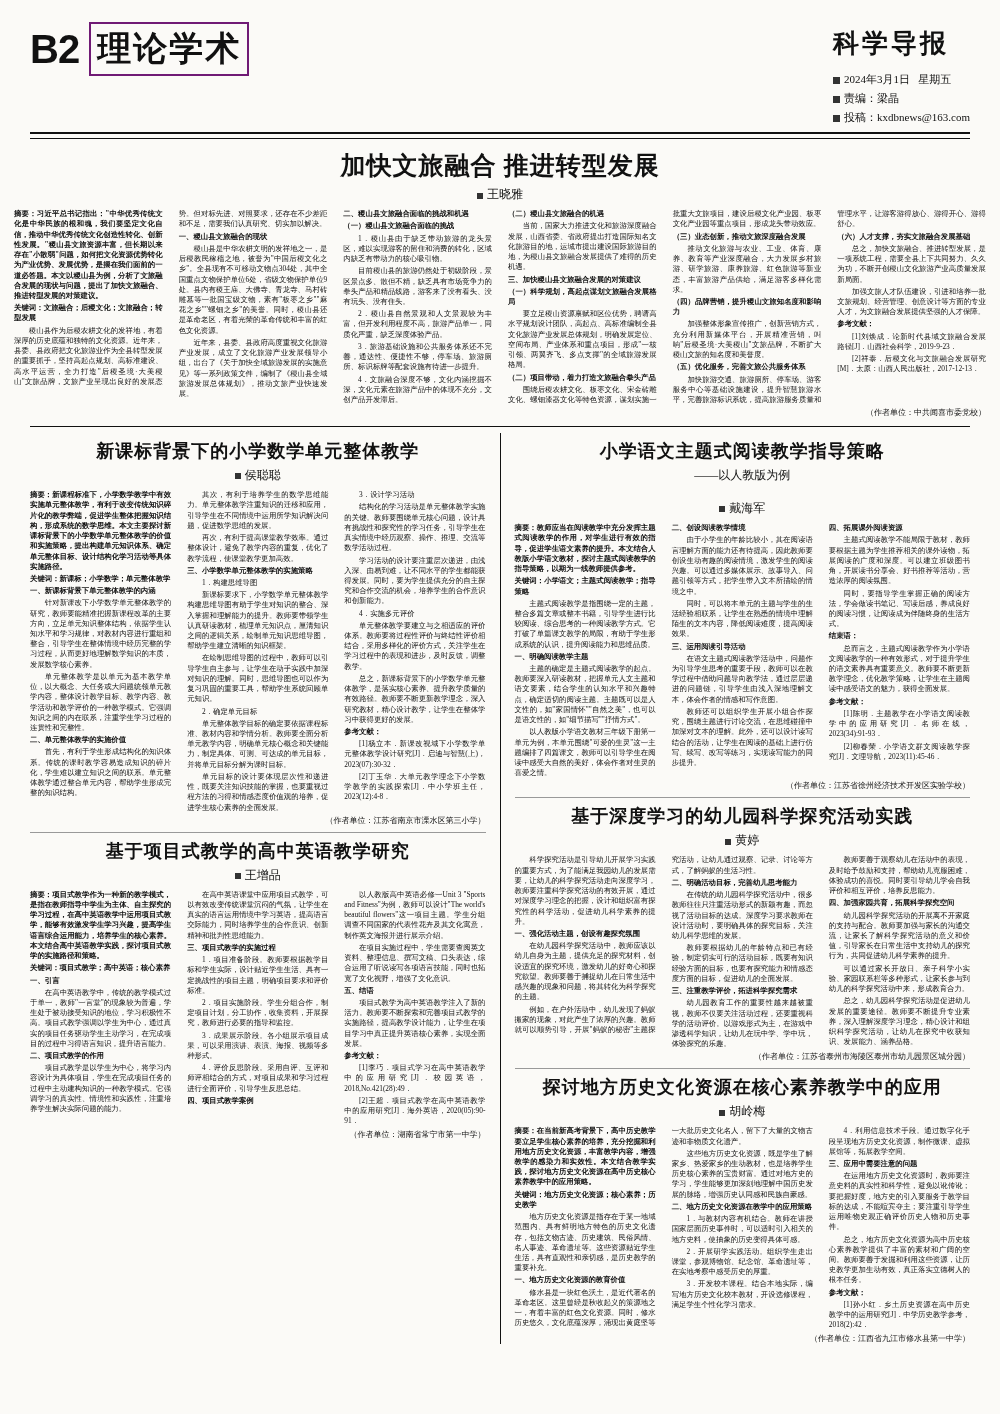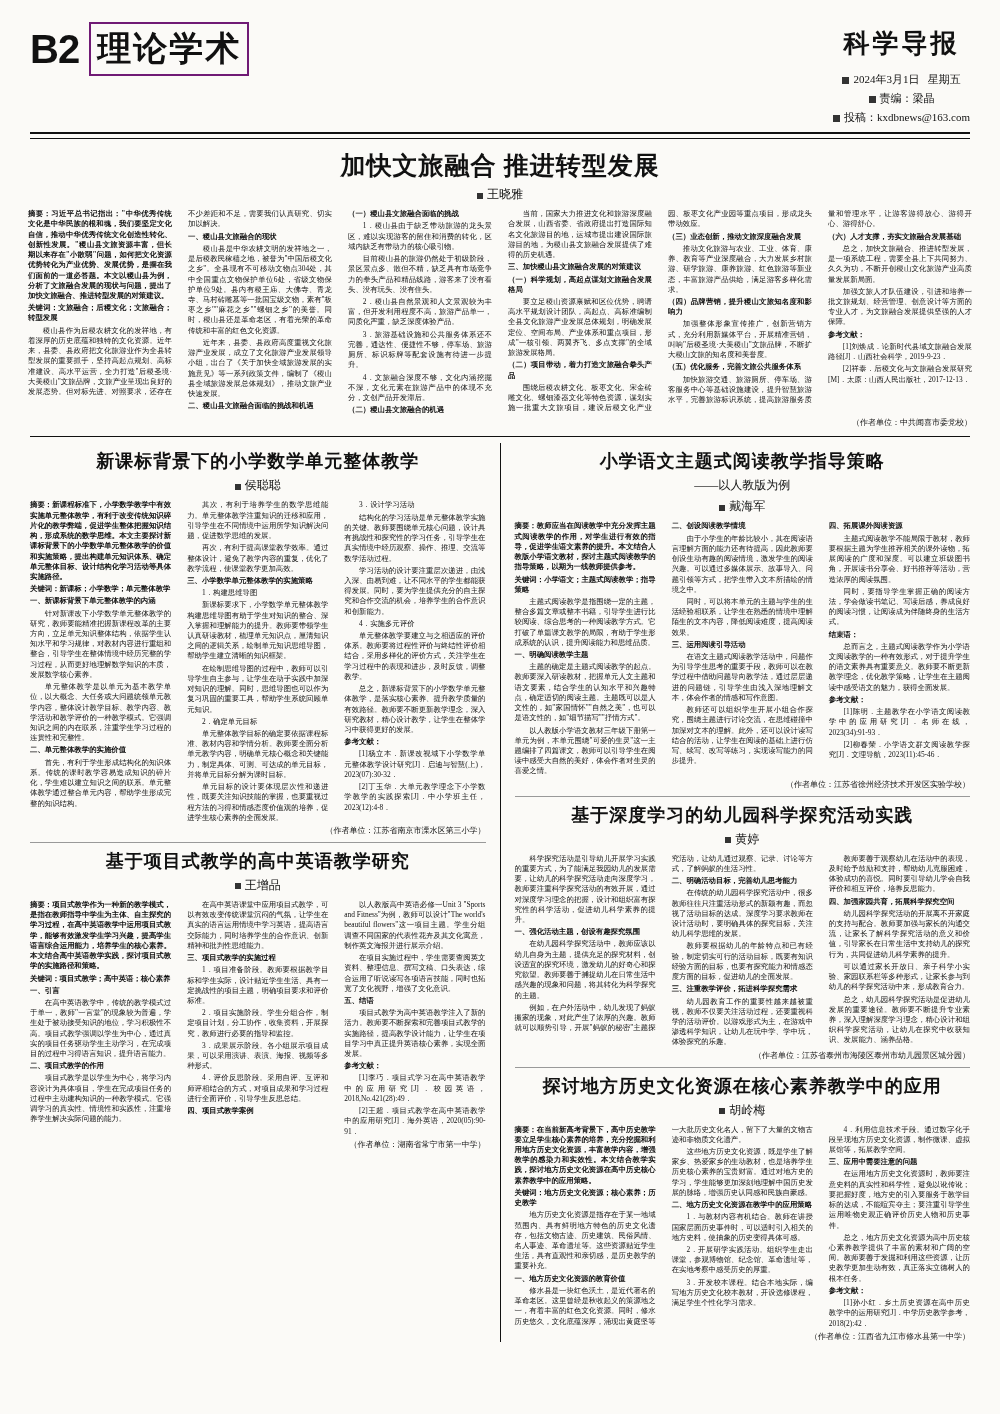--- a/index.html
+++ b/index.html
@@ -10,32 +10,32 @@
     color:#111;
     overflow:hidden;
   }
   .page{position:relative;width:1000px;height:1242px;padding:0;box-sizing:border-box;}
   
   .masthead{display:flex;align-items:flex-start;justify-content:space-between;padding:22px 30px 6px 30px;}
   .mast-left{display:flex;align-items:center;gap:10px;}
   .page-no{font-family:"Liberation Sans","DejaVu Sans",sans-serif;font-weight:bold;font-size:40px;letter-spacing:-1px;}
   .section-title{display:flex;align-items:center;border:2px solid #701a75;padding:2px 6px;}
   .section-title span{font-size:34px;font-weight:bold;letter-spacing:2px;font-family:"Liberation Sans","DejaVu Sans",sans-serif;}
-  .mast-right{text-align:center;font-size:11px;line-height:1.7;}
+  .mast-right{text-align:left;font-size:11px;line-height:1.7;}
   .paper-name{font-size:26px;font-weight:bold;letter-spacing:3px;font-family:"Liberation Serif",serif;margin-bottom:4px;}
   .meta-line{white-space:nowrap;}
   .meta-line .sq{display:inline-block;width:7px;height:7px;background:#333;margin-right:4px;vertical-align:middle;}
   .mast-rule{height:2px;background:#111;margin:0 30px 4px 30px;}
   .mast-rule2{height:1px;background:#111;margin:0 30px 10px 30px;}
 
   
-  .article{padding:0 28px;box-sizing:border-box;}
+  .article{padding:0 14px;box-sizing:border-box;}
   .art-title{text-align:center;font-size:25px;font-weight:bold;letter-spacing:1px;margin:6px 0 4px 0;font-family:"Liberation Serif",serif;}
   .art-title.small{font-size:18px;}
-  .art-sub{text-align:center;font-size:12px;margin:0 0 4px 0;}
+  .art-sub{text-align:center;font-size:12px;margin:0 0 16px 0;}
   .byline{text-align:center;font-size:12px;margin-bottom:6px;}
   .byline .sq{display:inline-block;width:6px;height:6px;background:#333;margin-right:4px;vertical-align:middle;}
   .cols{column-gap:16px;font-size:7.4px;line-height:1.38;text-align:justify;}
   .cols p{margin:0 0 2px 0;text-indent:2em;}
   .cols p.h{font-weight:bold;text-indent:0;}
   .affil{text-align:right;font-size:8px;margin-top:2px;}
   .hr{height:1px;background:#111;margin:8px 30px 6px 30px;}
   .hrthin{height:1px;background:#999;margin:6px 0;}
 
   

